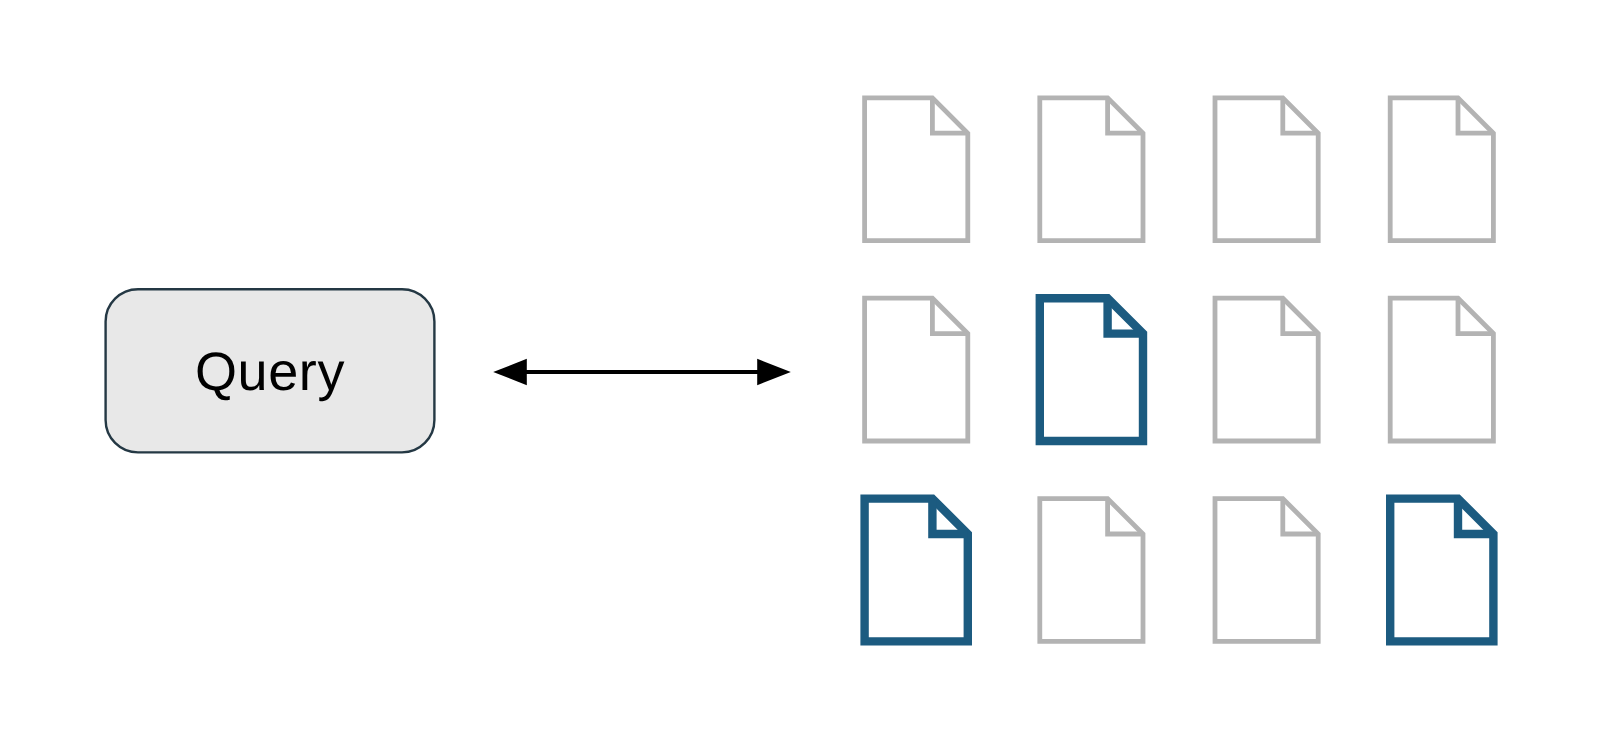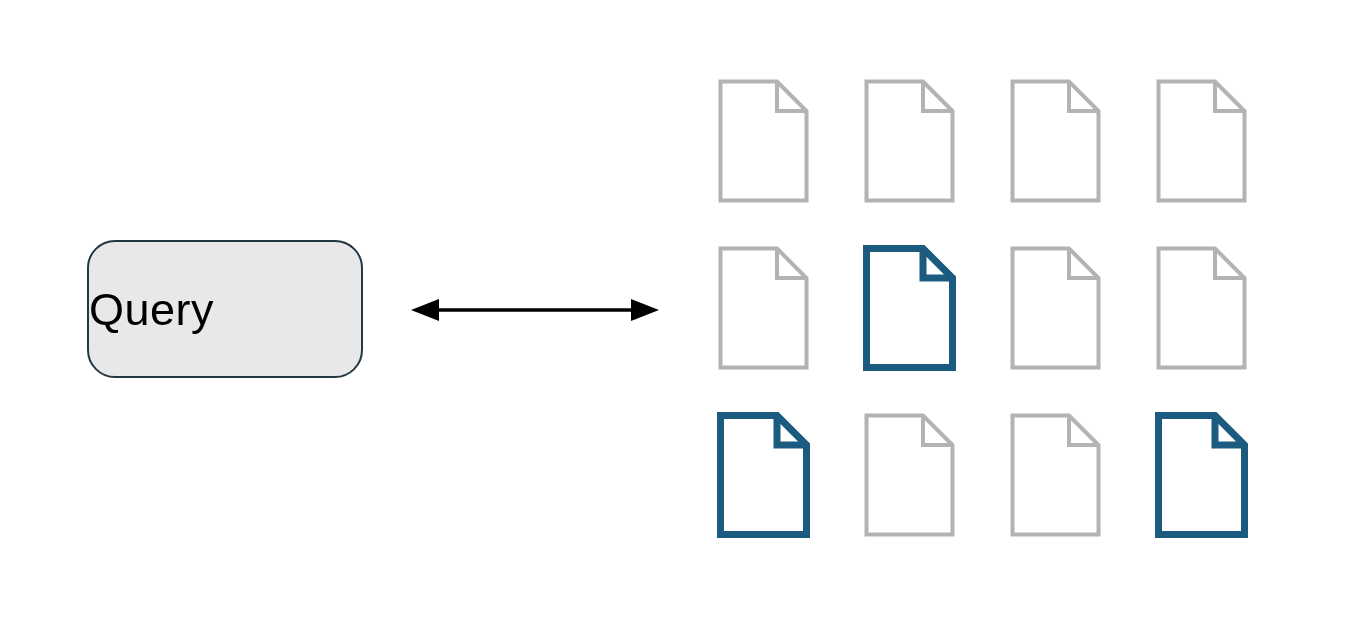--- a/index.html
+++ b/index.html
@@ -19,20 +19,21 @@
     position: absolute;
     left: 87px;
     top: 240px;
     width: 272px;
     height: 134px;
     border-radius: 28px;
     border: 2px solid #243844;
     background: #e8e8e8;
     display: flex;
     align-items: center;
+    justify-content: center;
   }
   .query-label {
     font-size: 45px;
     line-height: 1;
     color: #000000;
     letter-spacing: 0.5px;
   }
   .arrow-wrap {
     position: absolute;
     left: 410px;

